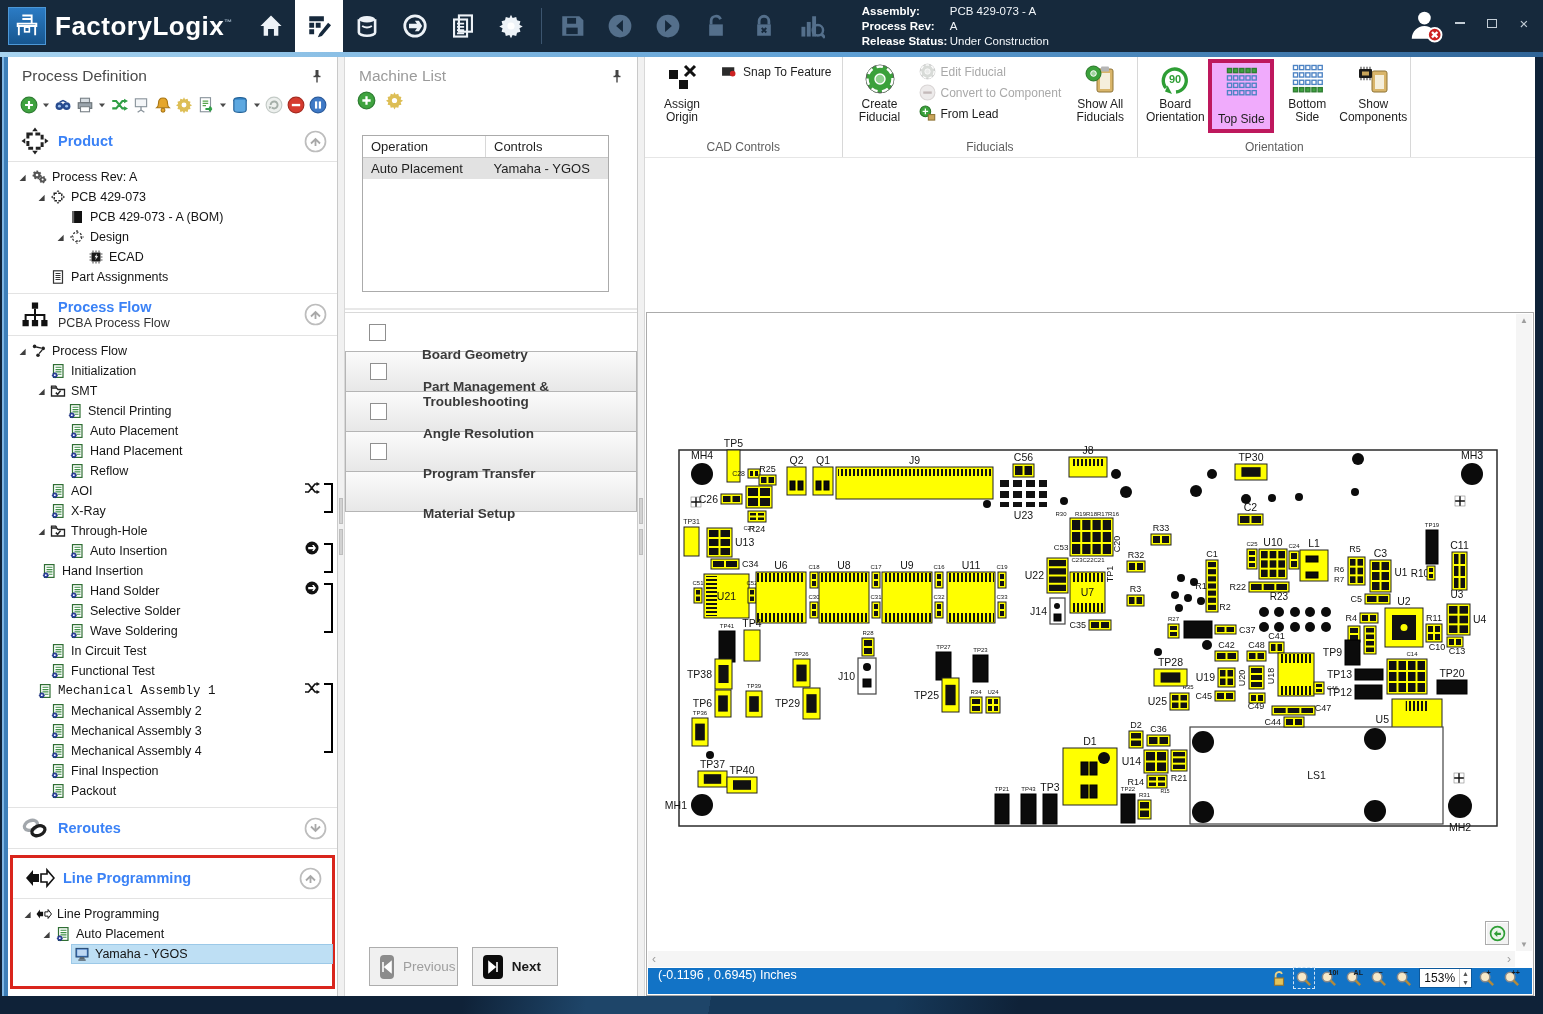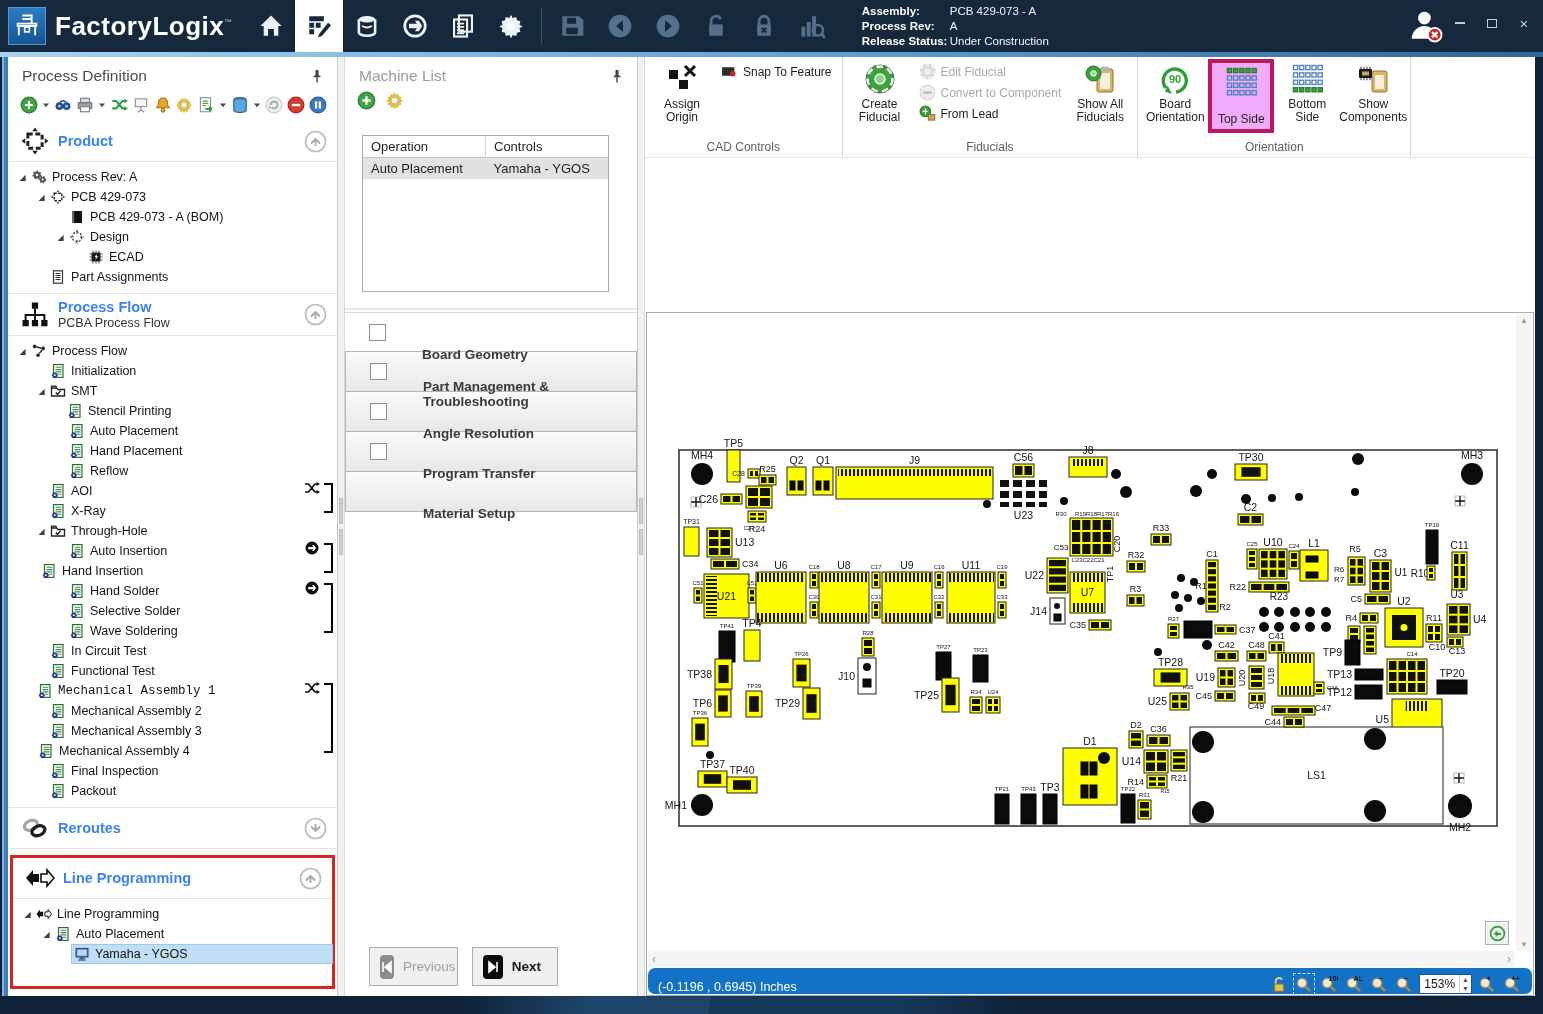--- a/index.html
+++ b/index.html
@@ -114,21 +114,21 @@
   .rbtn-small.disabled,.rbtn-big.disabled{color:#A9A9A9;}
   .rbtn-small.disabled svg,.rbtn-big.disabled svg{opacity:.45;filter:grayscale(.8);}
 
   
   .canvas{position:absolute;left:1px;right:1px;top:255px;bottom:0;border:1px solid #ABABAB;background:#fff;}
   .view{position:absolute;left:1px;top:1px;width:873px;height:638px;cursor:crosshair;}
   .vscroll{position:absolute;right:1px;top:1px;bottom:44px;width:16px;background:#F5F5F5;display:flex;flex-direction:column;justify-content:space-between;align-items:center;font-size:8px;color:#9E9E9E;padding:2px 0;cursor:pointer;}
   .hscroll{position:absolute;left:1px;right:18px;bottom:28px;height:16px;background:#F5F5F5;display:flex;justify-content:space-between;align-items:center;font-size:12px;color:#9E9E9E;padding:0 4px;cursor:pointer;}
   .resetbtn{position:absolute;right:24px;bottom:50px;width:24px;height:24px;background:#F2F2F2;border:1px solid #ABABAB;box-shadow:1px 1px 0 #fff inset;display:flex;align-items:center;justify-content:center;cursor:pointer;}
   .resetbtn svg{width:17px;height:17px;}
-  .statusbar{position:absolute;left:1px;right:1px;bottom:1px;height:26px;background:#1273C6;color:#fff;display:flex;align-items:flex-end;padding:0 10px;font-size:12.5px;border-radius:7px;}
+  .statusbar{position:absolute;left:1px;right:1px;bottom:1px;height:26px;background:#1273C6;color:#fff;display:flex;align-items:flex-start;padding:0 10px;font-size:12.5px;}
   .sb-right{margin-left:auto;display:flex;align-items:center;gap:5px;}
   .sb-ic{width:20px;height:20px;cursor:pointer;display:flex;align-items:center;justify-content:center;}
   .sb-ic svg{width:18px;height:18px;}
   .sb-ic.sel{outline:1px dashed #CFE4F7;}
   .zoombox{background:#fff;color:#111;font-size:12px;height:20px;display:flex;align-items:center;border:1px solid #0C589B;cursor:pointer;}
   .zoombox .zval{padding:0 4px;}
   .zoombox .spin{display:flex;flex-direction:column;border-left:1px solid #C9C9C9;font-size:7px;color:#555;line-height:9px;padding:0 2px;}
 </style>
 </head>
 <body>
@@ -696,21 +696,21 @@
             <span class="hl">
               <span class="ticon"><svg viewBox="0 0 16 16">
                   <rect x="3.5" y="1.6" width="9.5" height="12.8" fill="#fff" stroke="#2F6E33" stroke-width="1.2"></rect>
                   <path d="M5.5 4.3h6M5.5 6.6h6M5.5 8.9h6M7.5 11.2h4" stroke="#3E8E45" stroke-width="1.1"></path>
                   <circle cx="4.8" cy="12.2" r="2.5" fill="#2B3F9E" stroke="#1A2C74" stroke-width="1" stroke-dasharray="1.2 1"></circle>
                   <circle cx="4.8" cy="12.2" r=".9" fill="#fff"></circle>
                 </svg></span>
               <span class="tlabel">Mechanical Assembly 3</span>
             </span>
           </div>
-          <div class="trow" style="padding-left: 15px;">
+          <div class="trow" style="padding-left: 27px;">
             <span class="exp"></span>
             <span class="hl">
               <span class="ticon"><svg viewBox="0 0 16 16">
                   <rect x="3.5" y="1.6" width="9.5" height="12.8" fill="#fff" stroke="#2F6E33" stroke-width="1.2"></rect>
                   <path d="M5.5 4.3h6M5.5 6.6h6M5.5 8.9h6M7.5 11.2h4" stroke="#3E8E45" stroke-width="1.1"></path>
                   <circle cx="4.8" cy="12.2" r="2.5" fill="#2B3F9E" stroke="#1A2C74" stroke-width="1" stroke-dasharray="1.2 1"></circle>
                   <circle cx="4.8" cy="12.2" r=".9" fill="#fff"></circle>
                 </svg></span>
               <span class="tlabel">Mechanical Assembly 4</span>
             </span>

